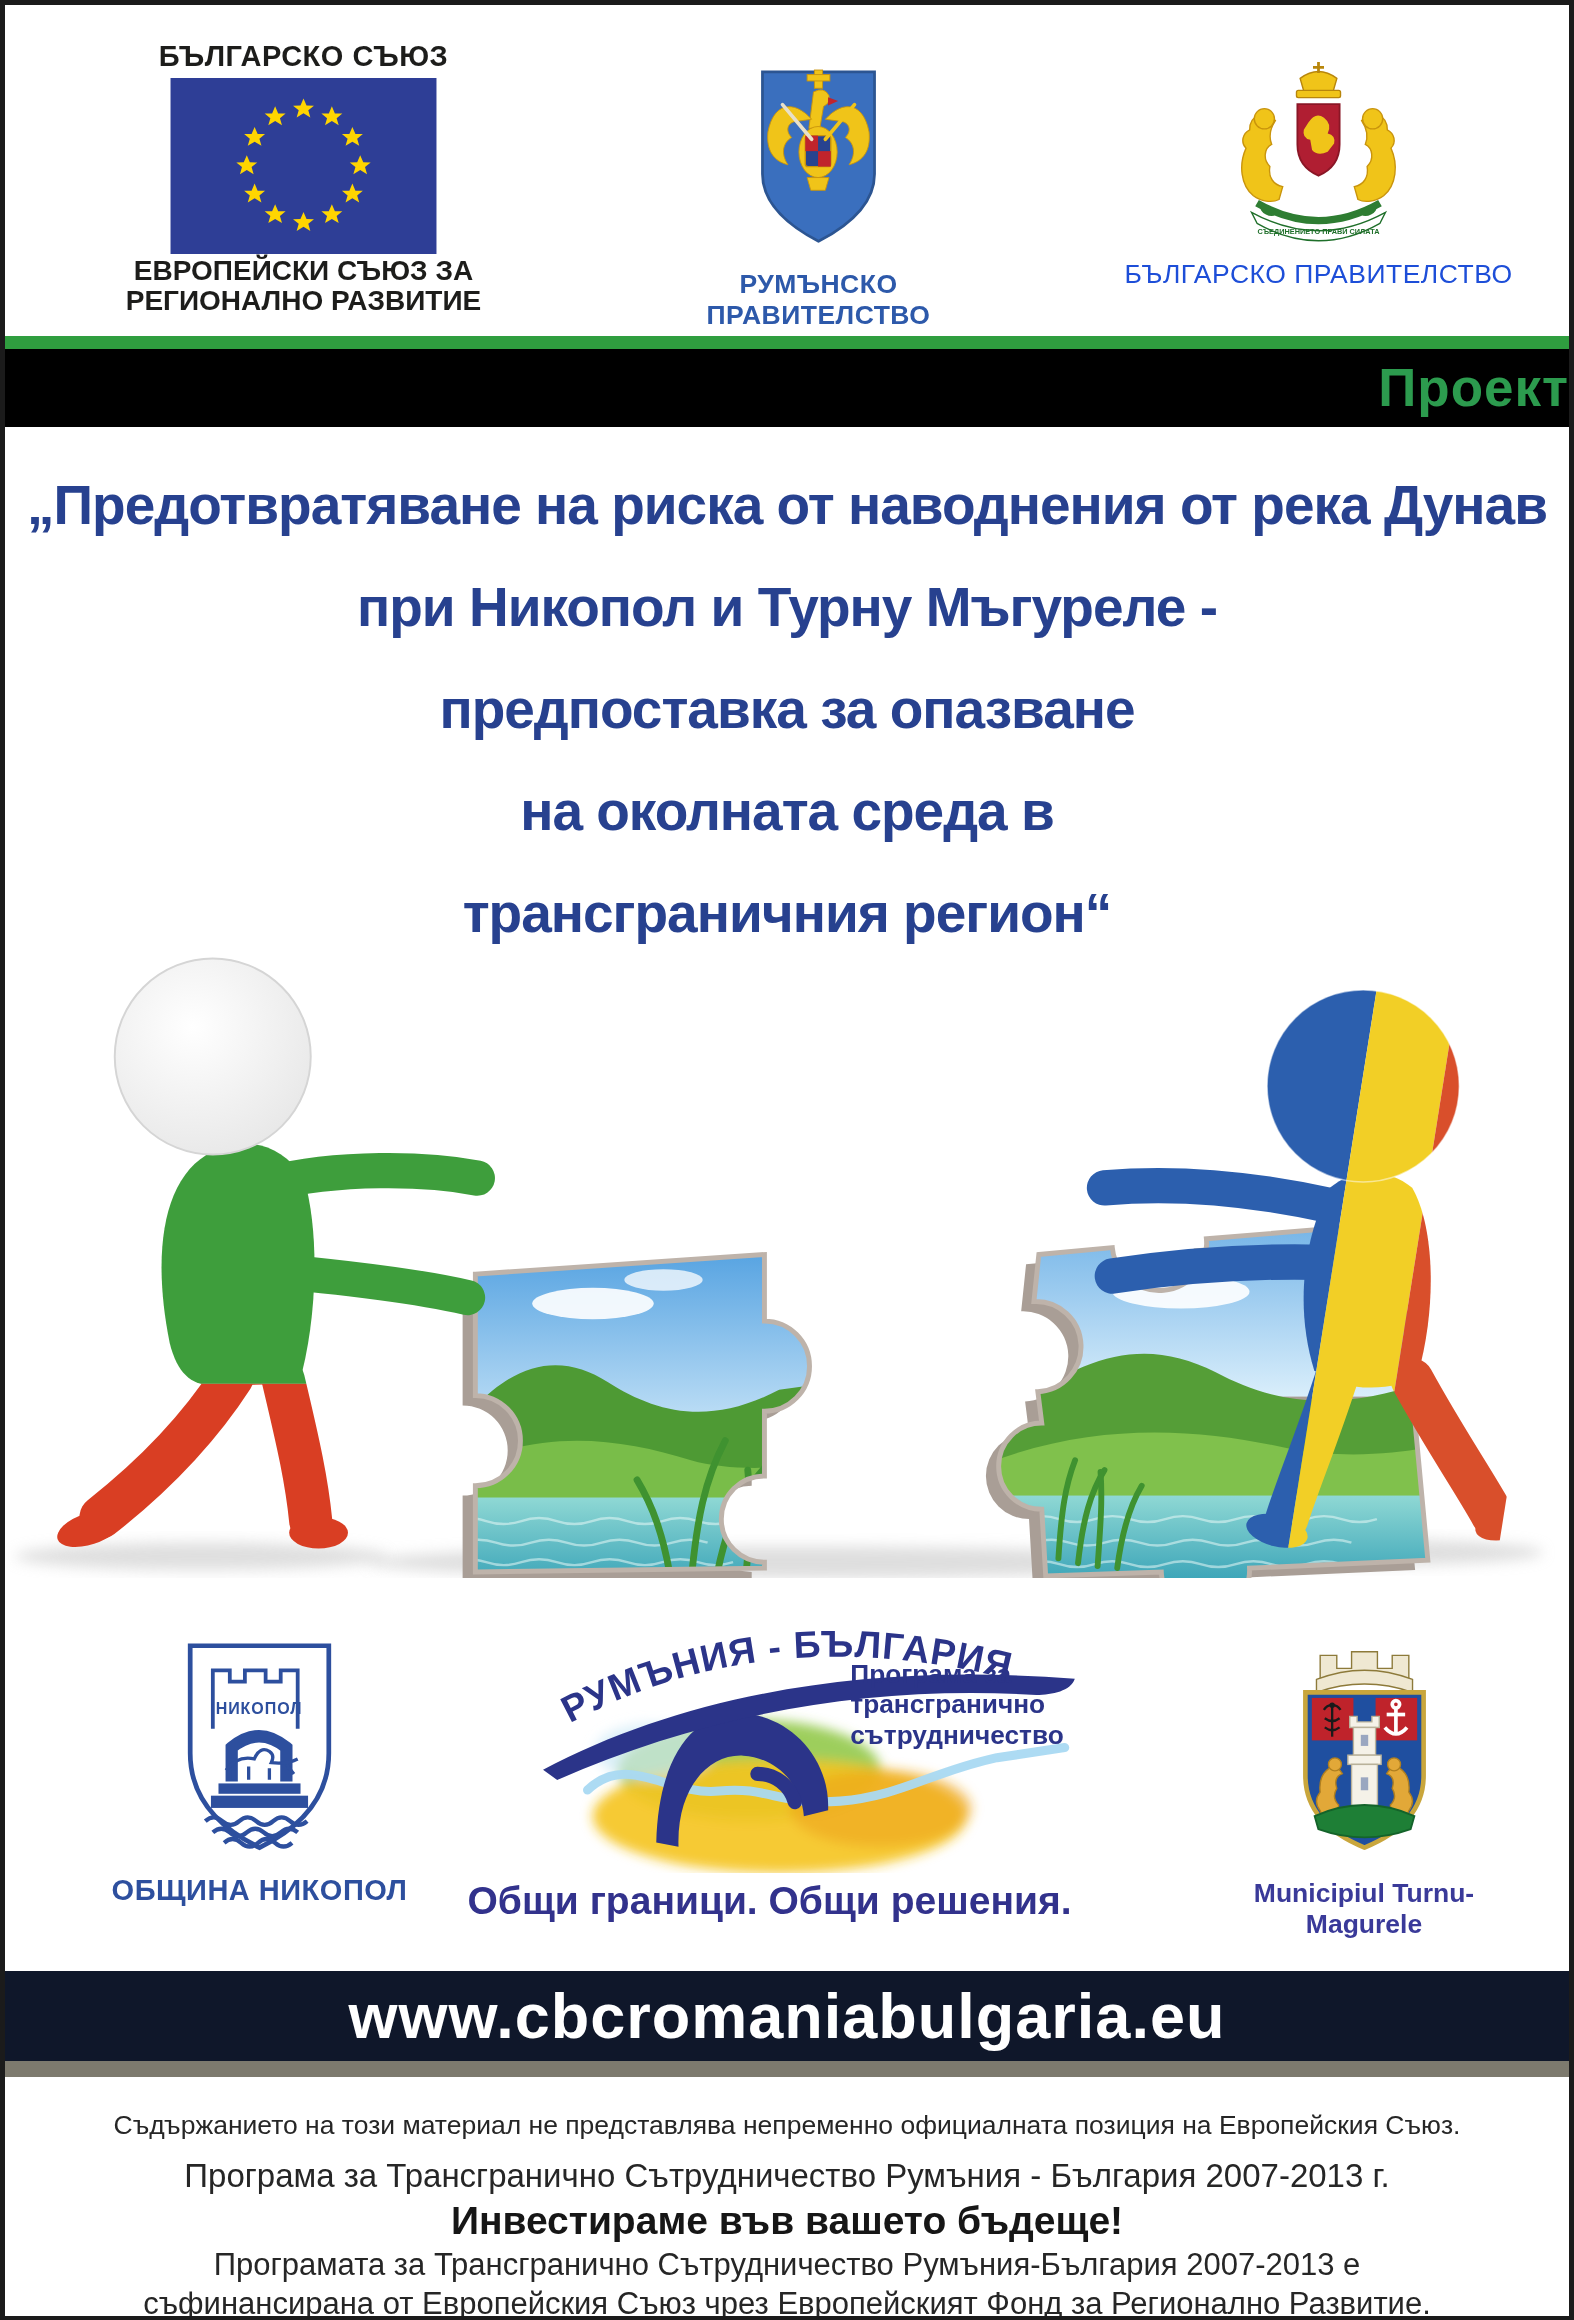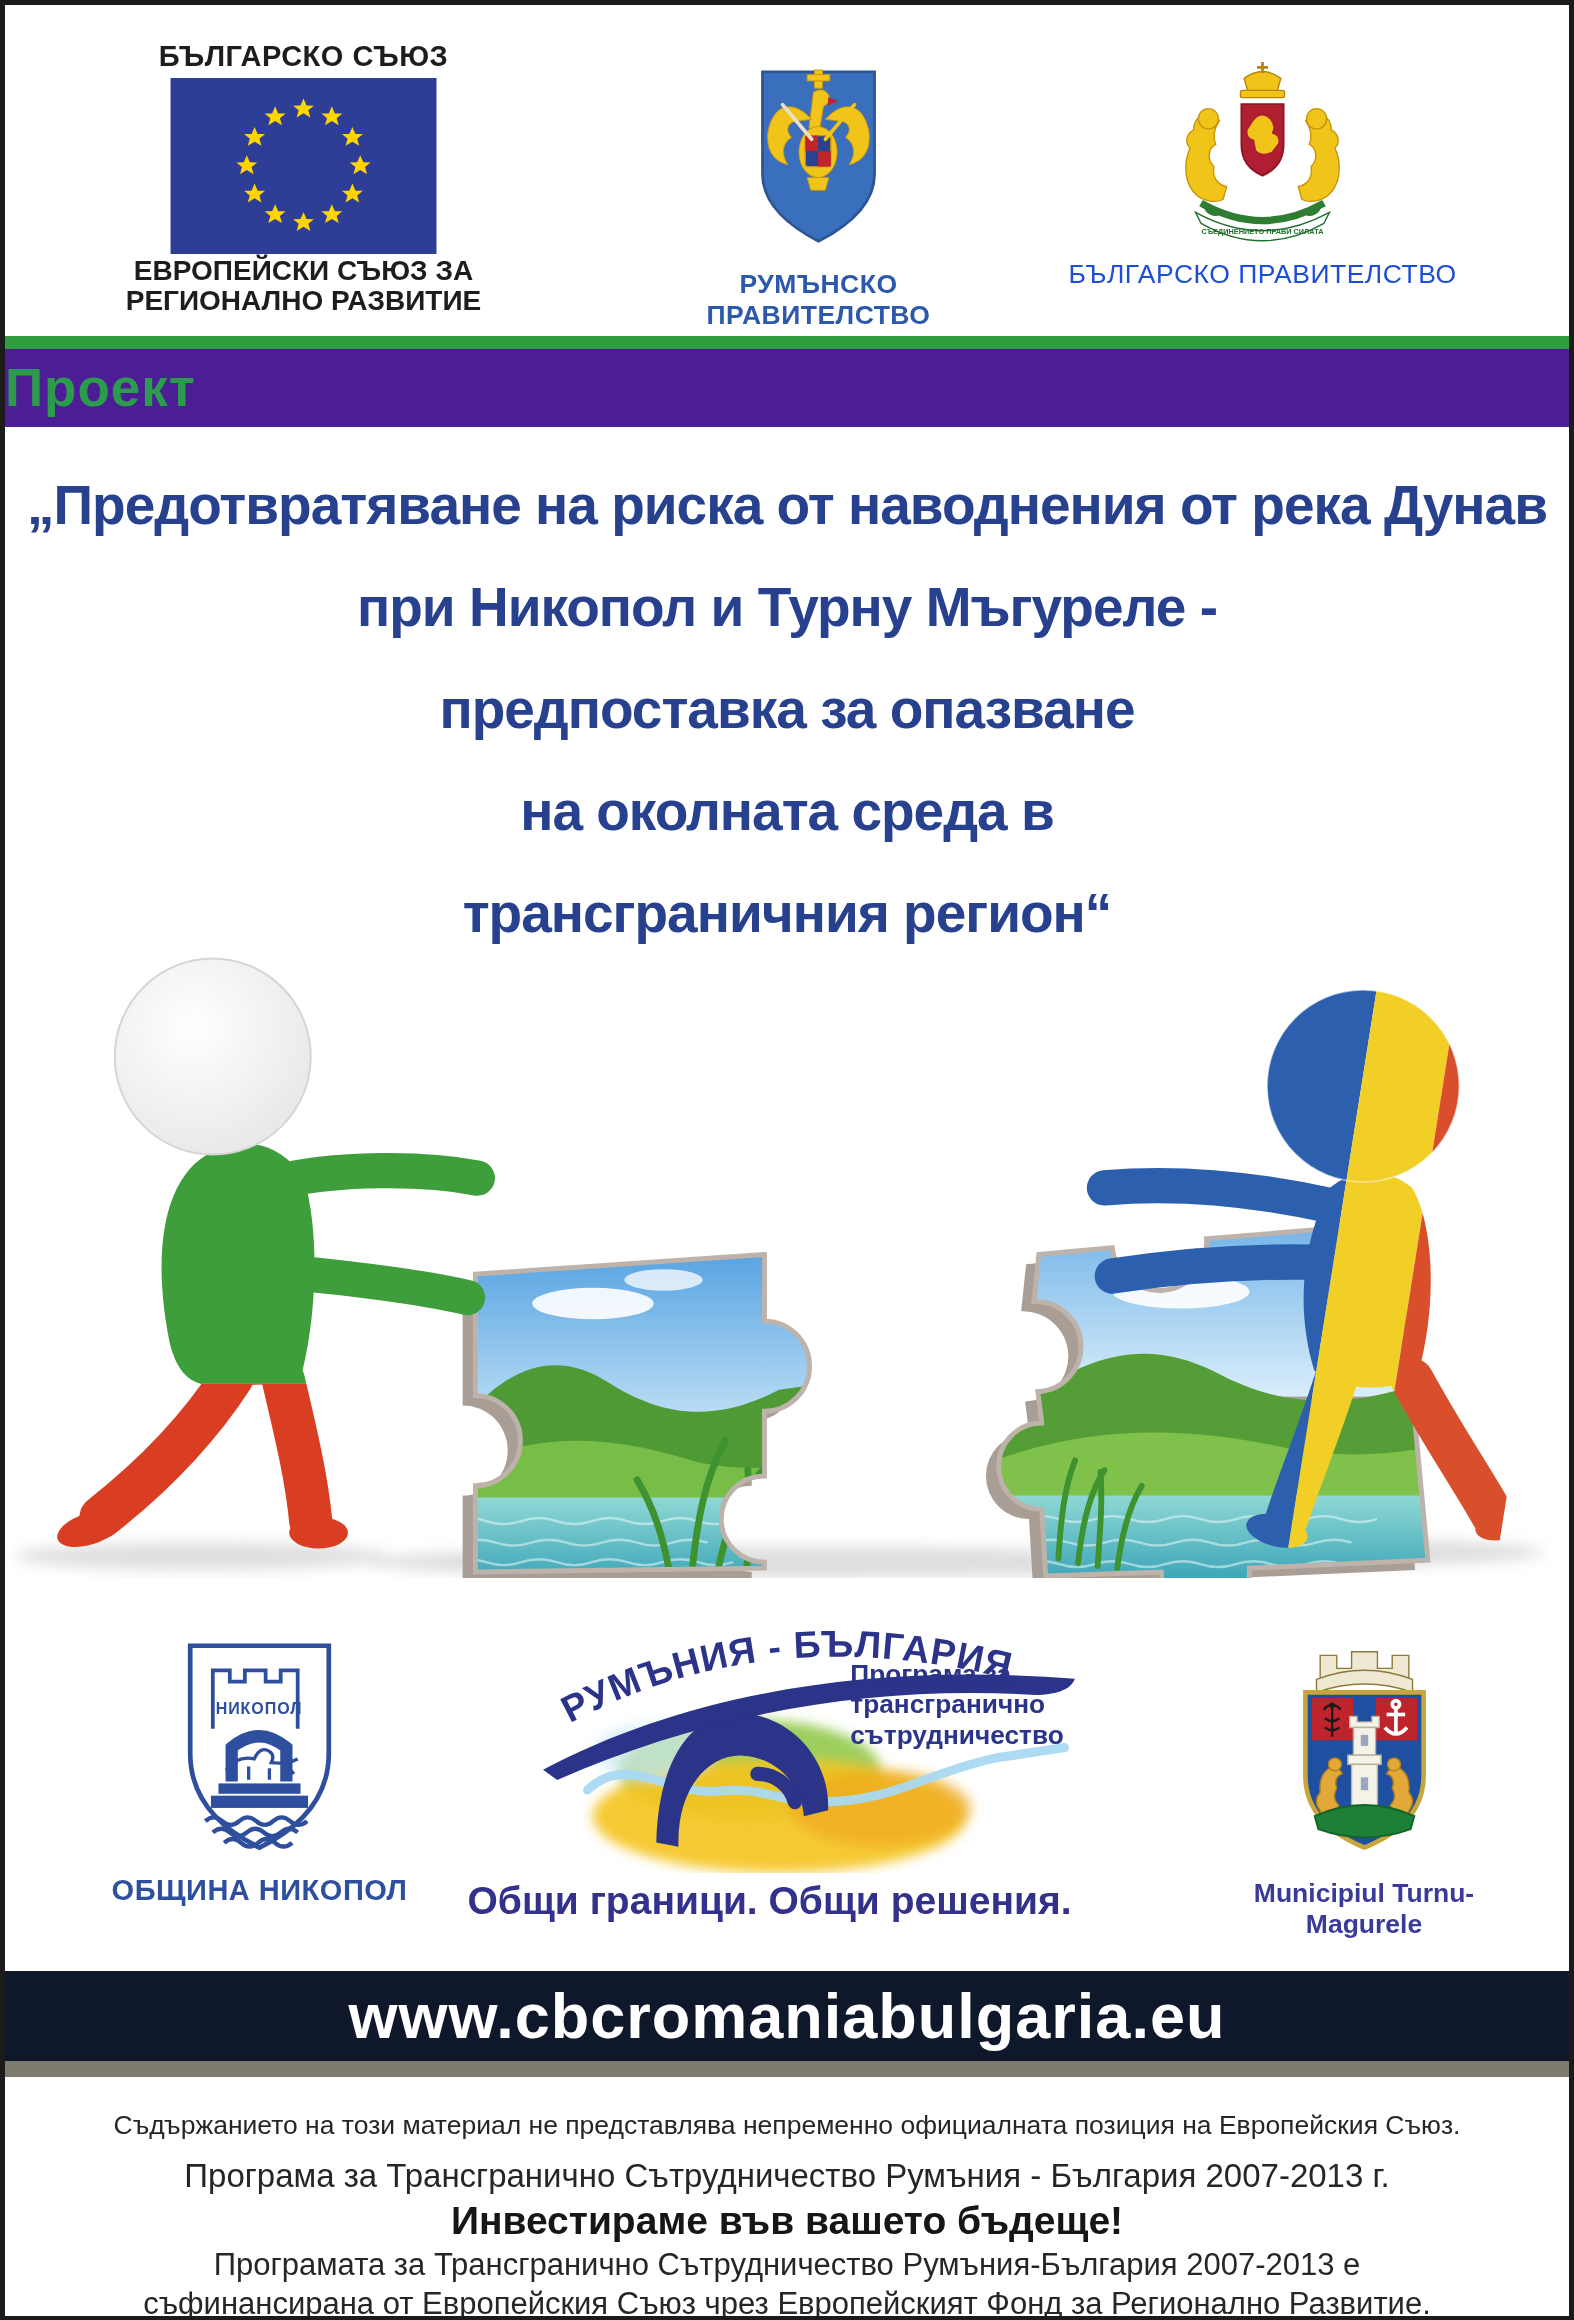--- a/index.html
+++ b/index.html
@@ -8,27 +8,27 @@
     border:5.9px solid #1b1b1b;box-sizing:border-box;overflow:hidden;
     font-family:"Liberation Sans", sans-serif;
   }
   .abs{position:absolute;}
   
   .eu-block{left:88px;top:35px;width:421px;text-align:center;}
   .eu-title{font-size:29px;font-weight:700;color:#1d1d1b;letter-spacing:0.5px;}
   .eu-flag{margin:4.9px auto 2px auto;display:block;}
   .eu-fund{font-size:28px;font-weight:700;color:#1d1d1b;line-height:30px;}
   .ro-block{left:642px;top:61px;width:343px;text-align:center;}
-  .bg-block{left:1032px;top:51px;width:451px;text-align:center;}
+  .bg-block{left:1088px;top:51px;width:451px;text-align:center;}
   .gov-label-ro{margin-top:15.7px;font-size:26.5px;font-weight:700;color:#2d59aa;letter-spacing:0.5px;}
   .gov-label-bg{margin-top:1px;font-size:26.5px;font-weight:400;color:#1d4ed8;letter-spacing:0.5px;}
   
   .band{left:0;right:0;top:331px;}
   .band-green{height:12.7px;background:#2f9e3f;}
-  .band-yellow{height:78px;background:#4c1d95;display:flex;align-items:center;justify-content:flex-start;}
+  .band-yellow{height:78px;background:#000000;display:flex;align-items:center;justify-content:flex-end;}
   .band-label{font-size:53px;font-weight:700;color:#2c9b4e;letter-spacing:1px;}
   
   .title-block{left:17.6px;right:17.6px;top:449px;text-align:center;color:#27418f;font-weight:700;}
   .title-line{font-size:55px;line-height:102px;letter-spacing:-1px;white-space:nowrap;}
   
   .illustration{left:0;top:926px;width:1562px;height:647px;}
   
   .nikopol-block{left:86px;top:1633px;width:337px;text-align:center;}
   .nikopol-label{margin-top:9.8px;font-size:29px;font-weight:700;color:#2d4f9e;letter-spacing:0.5px;}
   .program-block{left:431px;top:1605px;width:667px;text-align:center;}

